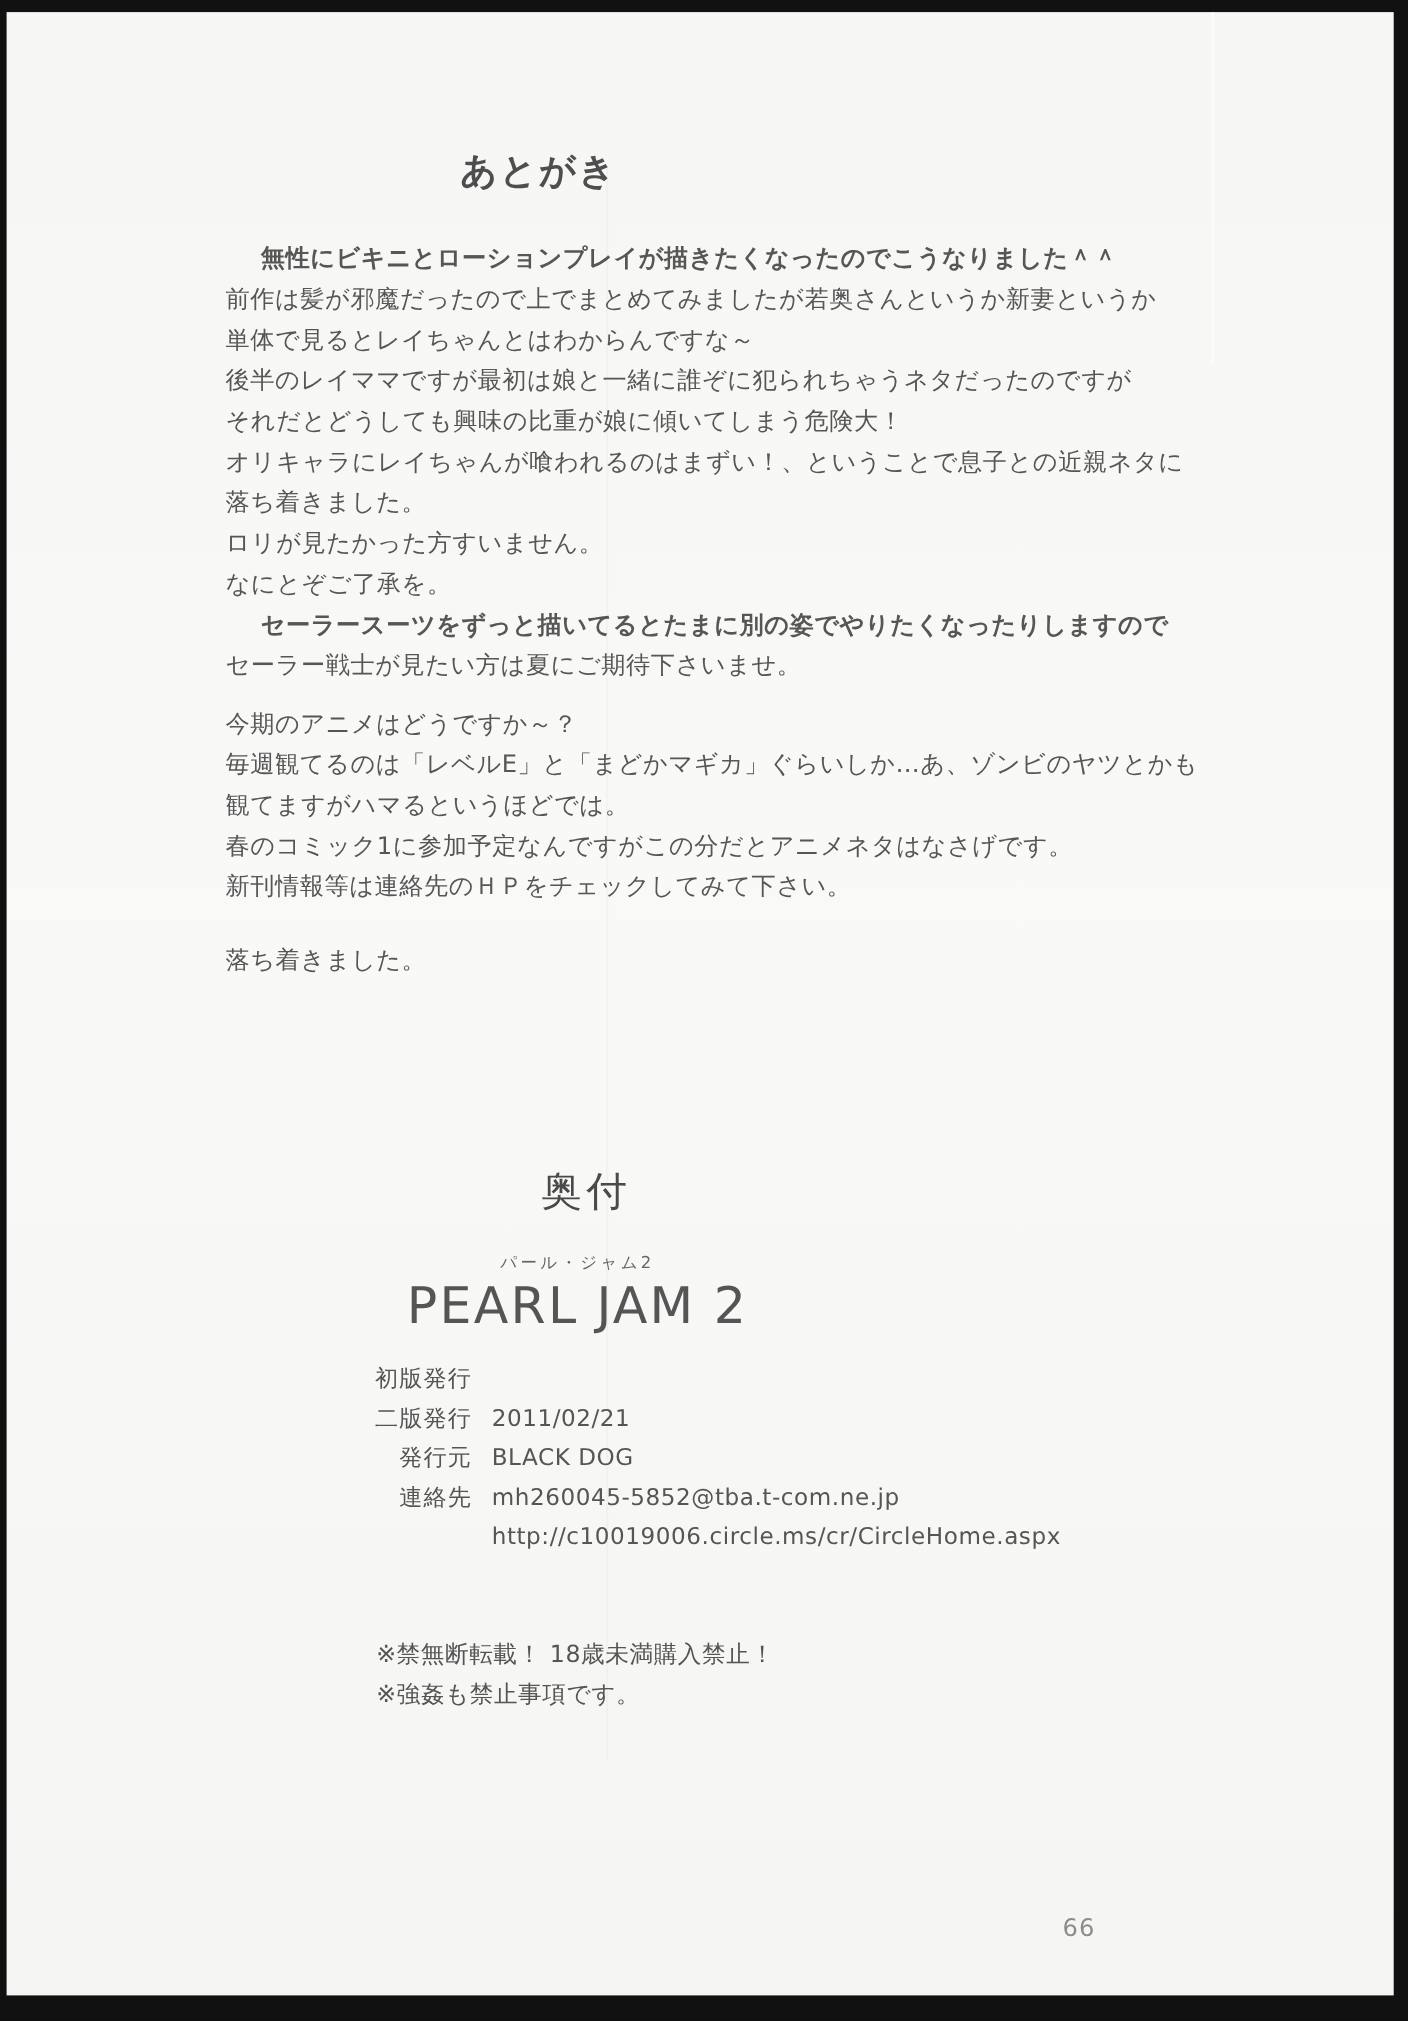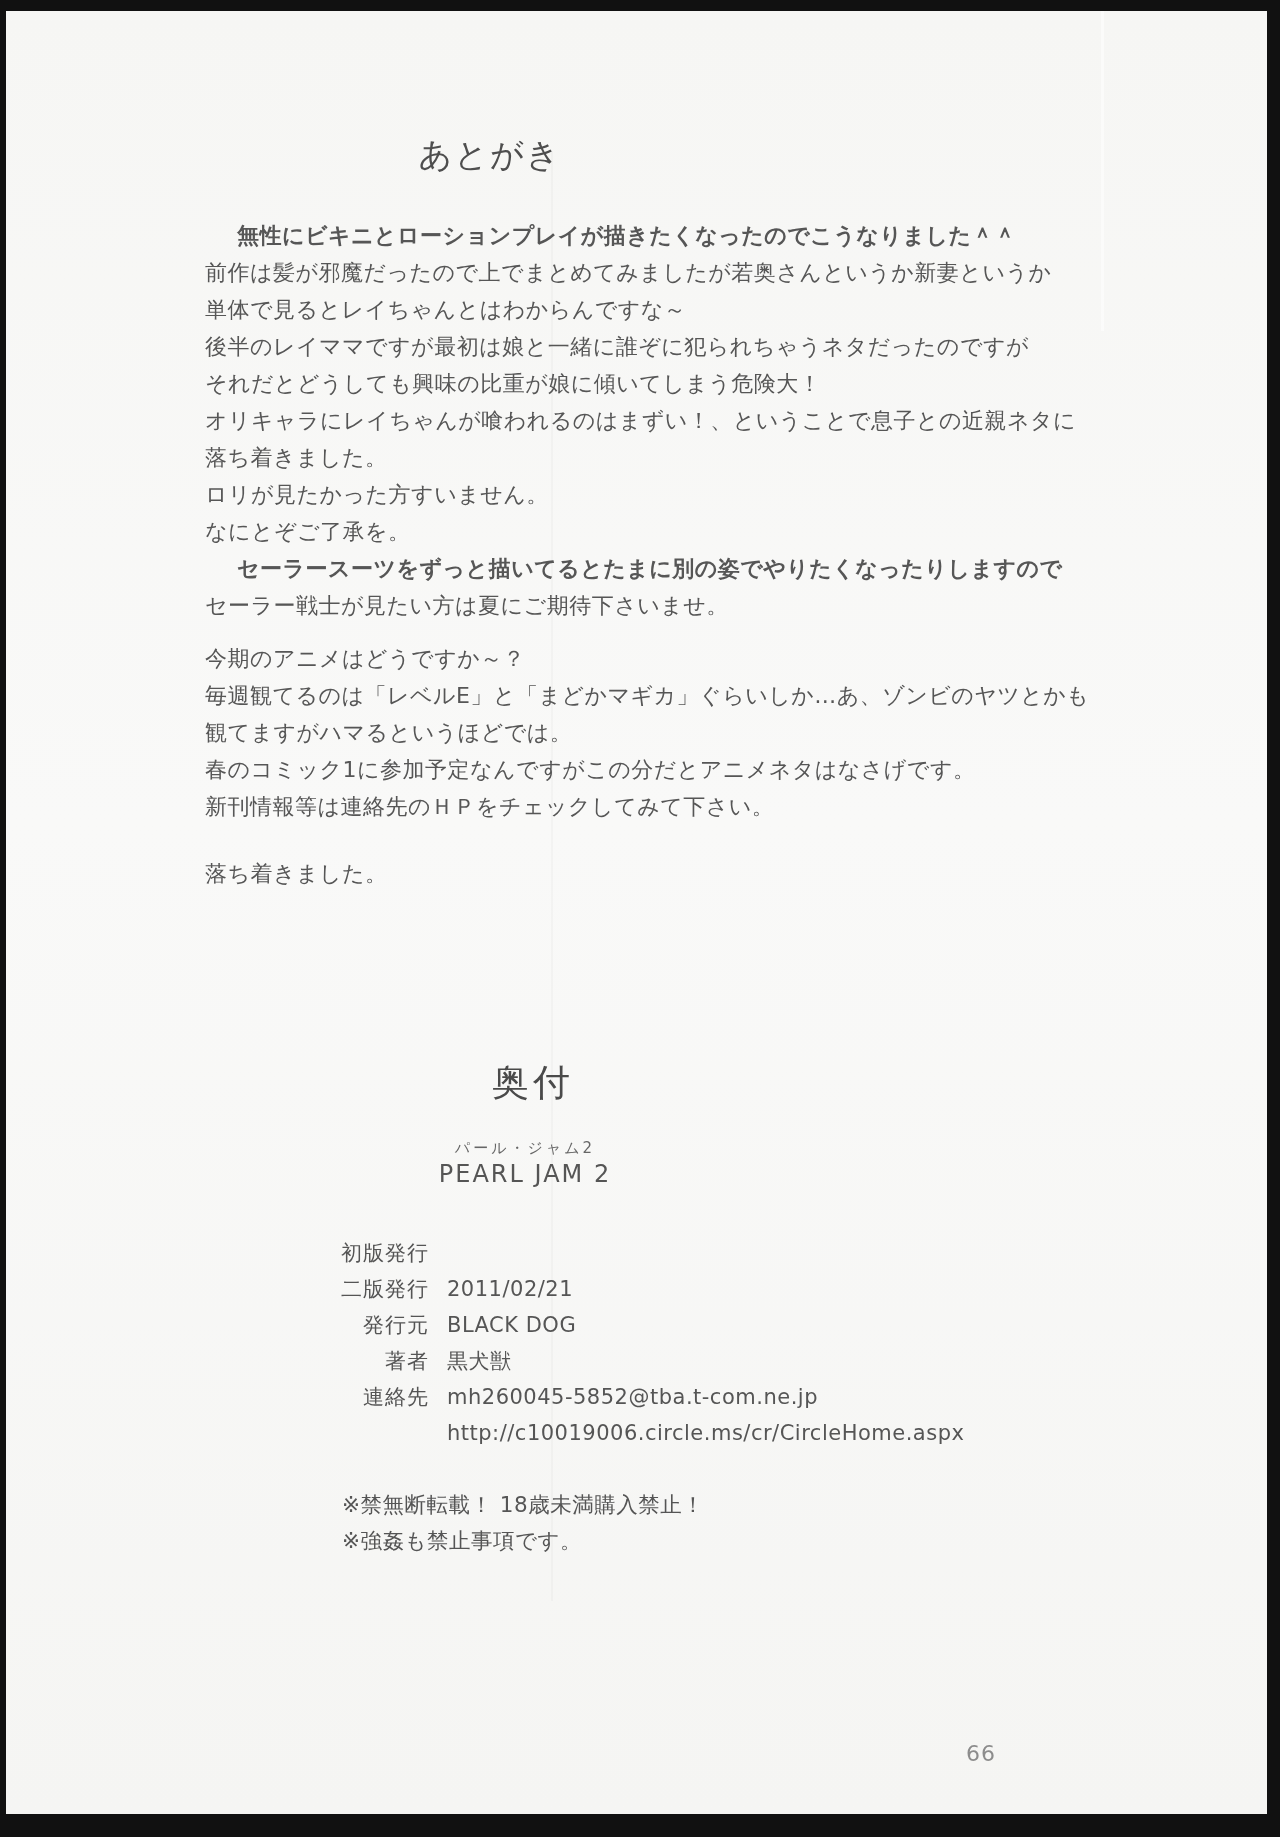--- a/index.html
+++ b/index.html
@@ -36,21 +36,21 @@
     background: rgba(255,255,255,0.5);
   }
   .afterword-title {
     position: absolute;
     left: 364px;
     top: 122px;
     width: 240px;
     margin: 0;
     text-align: center;
     font-size: 33px;
-    font-weight: normal;
+    font-weight: bold;
     color: #4e4e4e;
     letter-spacing: 2px;
   }
   .afterword-body {
     position: absolute;
     left: 199px;
     top: 206px;
     width: 790px;
     font-size: 22px;
     color: #565656;
@@ -85,21 +85,21 @@
     width: 450px;
     text-align: center;
   }
   .furigana {
     font-size: 15px;
     color: #666;
     letter-spacing: 3px;
     margin-bottom: 2px;
   }
   .book-title {
-    font-size: 24px;
+    font-size: 46px;
     color: #555;
     letter-spacing: 2px;
   }
   .colophon-table {
     position: absolute;
     left: 199px;
     top: 1224px;
     font-size: 21px;
     color: #555;
   }
@@ -183,24 +183,20 @@
     </div>
     <div class="crow">
       <span class="clabel">二版発行</span>
       <span class="cvalue">2011/02/21</span>
     </div>
     <div class="crow">
       <span class="clabel">発行元</span>
       <span class="cvalue">BLACK DOG</span>
     </div>
     <div class="crow">
-      <span class="clabel">著者</span>
-      <span class="cvalue">黒犬獣</span>
-    </div>
-    <div class="crow">
       <span class="clabel">連絡先</span>
       <span class="cvalue">mh260045-5852@tba.t-com.ne.jp</span>
     </div>
     <div class="crow">
       <span class="clabel"></span>
       <span class="cvalue">http://c10019006.circle.ms/cr/CircleHome.aspx</span>
     </div>
   </div>
 
   <div class="notices">

